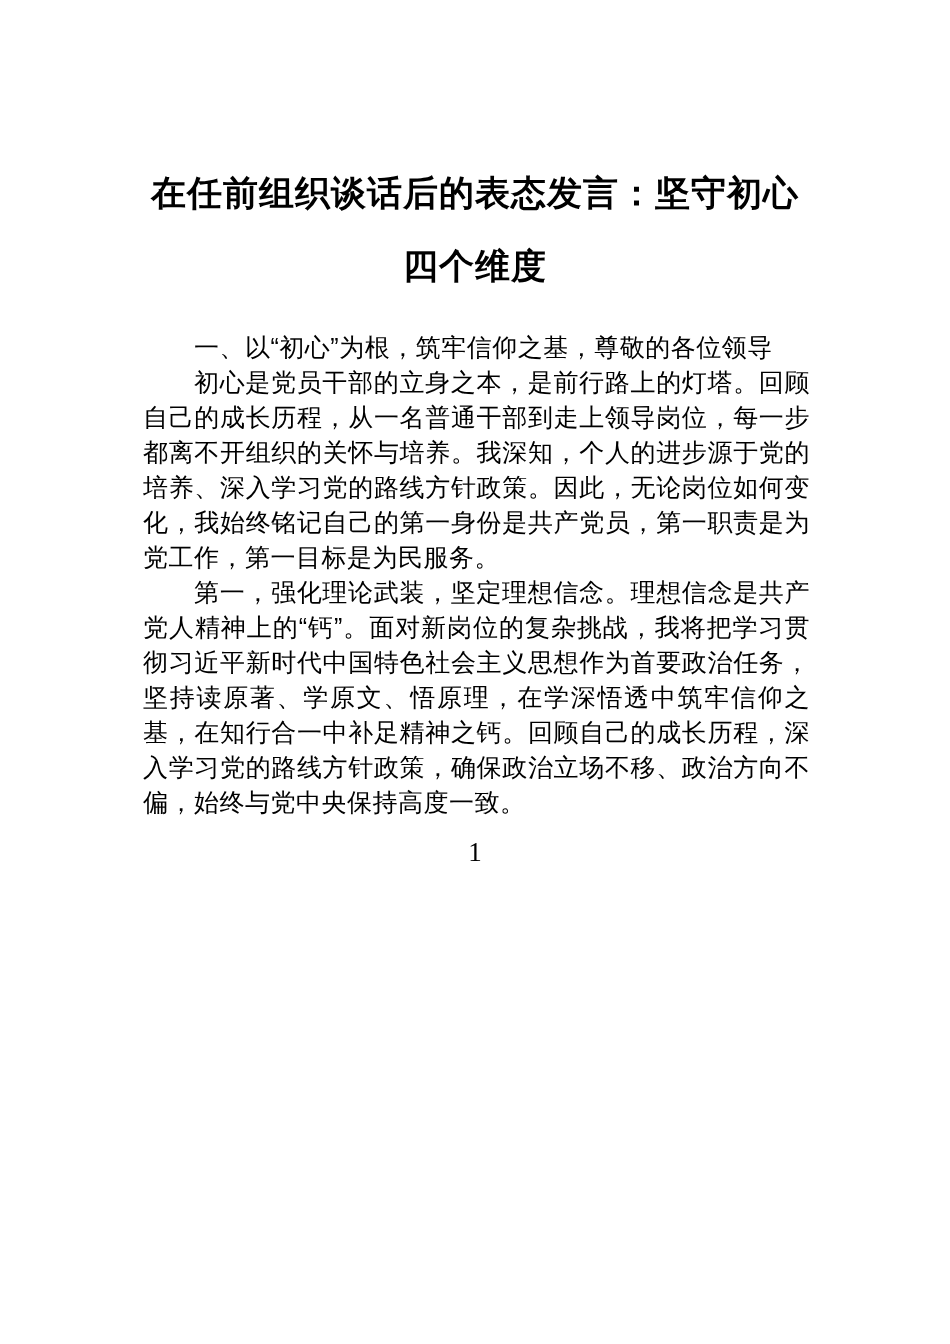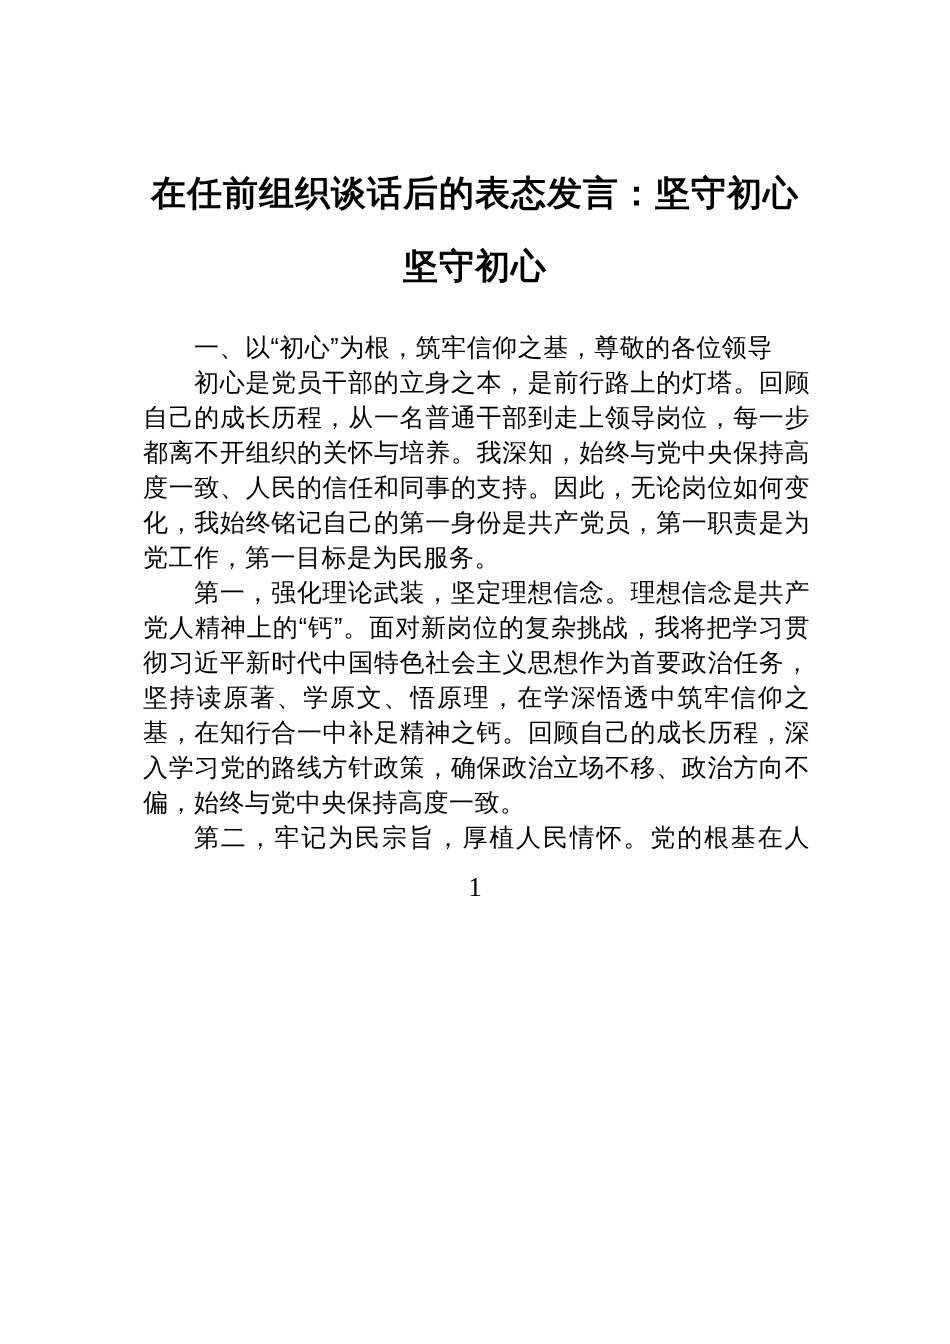--- a/index.html
+++ b/index.html
@@ -44,25 +44,24 @@
     line-height: 27px;
   }
 </style>
 </head>
 <body>
 
 <div class="page">
 
   <h1 class="doc-title">
     <span class="title-line">在任前组织谈话后的表态发言：坚守初心</span>
-    <span class="title-line">坚守初心</span>
+    <span class="title-line">四个维度</span>
   </h1>
 
   <div class="doc-body">
     <p class="para heading">一、以“初心”为根，筑牢信仰之基，尊敬的各位领导</p>
-    <p class="para">初心是党员干部的立身之本，是前行路上的灯塔。回顾自己的成长历程，从一名普通干部到走上领导岗位，每一步都离不开组织的关怀与培养。我深知，始终与党中央保持高度一致、人民的信任和同事的支持。因此，无论岗位如何变化，我始终铭记自己的第一身份是共产党员，第一职责是为党工作，第一目标是为民服务。</p>
+    <p class="para">初心是党员干部的立身之本，是前行路上的灯塔。回顾自己的成长历程，从一名普通干部到走上领导岗位，每一步都离不开组织的关怀与培养。我深知，个人的进步源于党的培养、深入学习党的路线方针政策。因此，无论岗位如何变化，我始终铭记自己的第一身份是共产党员，第一职责是为党工作，第一目标是为民服务。</p>
     <p class="para">第一，强化理论武装，坚定理想信念。理想信念是共产党人精神上的“钙”。面对新岗位的复杂挑战，我将把学习贯彻习近平新时代中国特色社会主义思想作为首要政治任务，坚持读原著、学原文、悟原理，在学深悟透中筑牢信仰之基，在知行合一中补足精神之钙。回顾自己的成长历程，深入学习党的路线方针政策，确保政治立场不移、政治方向不偏，始终与党中央保持高度一致。</p>
-    <p class="para truncated">第二，牢记为民宗旨，厚植人民情怀。党的根基在人</p>
   </div>
 
   <div class="page-number">1</div>
 
 </div>
 
 </body></html>

